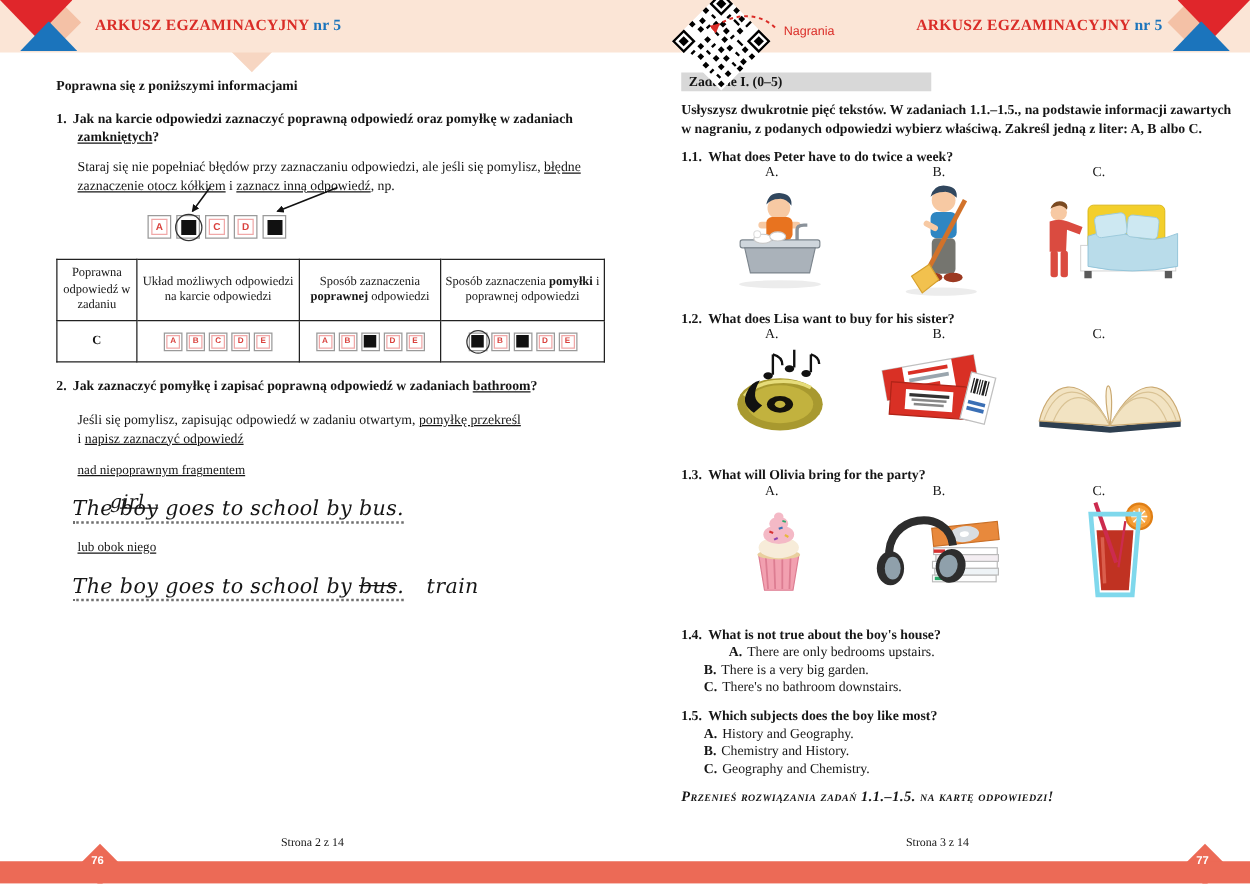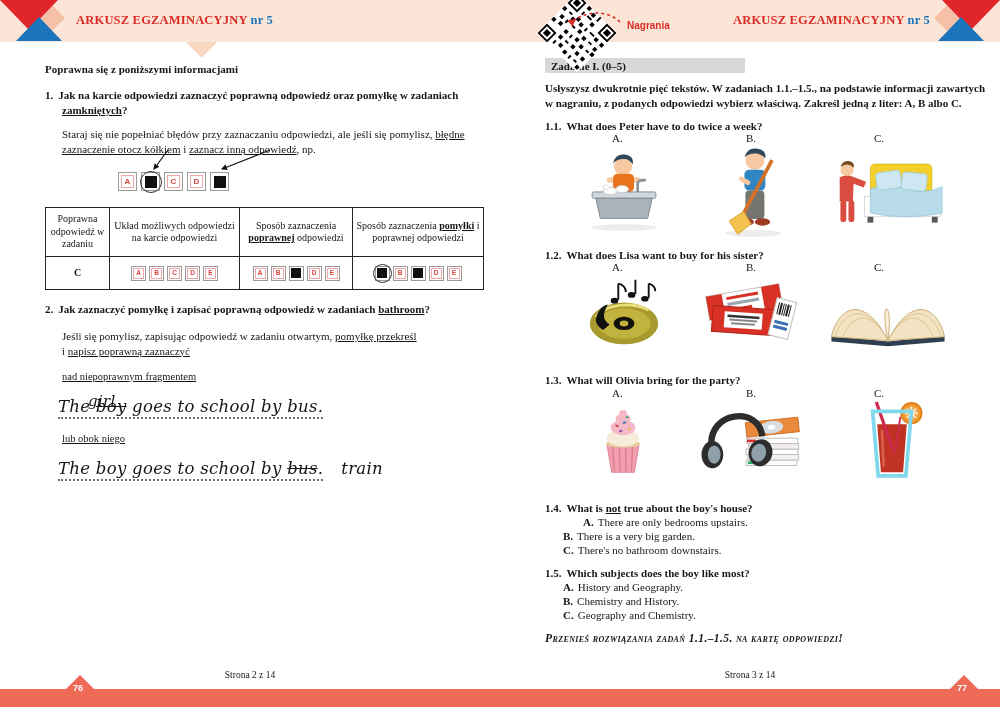--- a/index.html
+++ b/index.html
@@ -9,27 +9,27 @@
   
   .band{position:absolute;left:0;top:0;width:1000px;height:42px;background:#fbe5d6;z-index:1;}
   .hangdiamond{position:absolute;left:190px;top:30px;width:23px;height:23px;background:#f7d6c2;transform:rotate(45deg);z-index:0;}
   .deco{position:absolute;z-index:2;}
   .tri-red{width:58px;height:30px;background:#e0262b;clip-path:polygon(0 0,100% 0,50% 100%);}
   .tri-blue{width:46px;height:24px;background:#1b74bc;clip-path:polygon(50% 0,100% 100%,0 100%);}
   .diamond{width:24px;height:24px;background:#f4c1a6;transform:rotate(45deg);}
   .bandtitle{position:absolute;top:13px;z-index:2;font-weight:bold;font-size:12.5px;color:#da2c27;letter-spacing:.2px;}
   .bandtitle .num{color:#1b74bc;}
   .qr{position:absolute;left:549px;top:5px;width:56px;height:56px;transform:rotate(45deg);z-index:2;}
-  .nagrania{position:absolute;left:627px;top:20px;z-index:2;color:#da2c27;font-weight:bold;font-size:10px;font-family:"Liberation Sans",sans-serif;}
+  .nagrania{position:absolute;left:627px;top:20px;z-index:2;color:#da2c27;font-weight:normal;font-size:10px;font-family:"Liberation Sans",sans-serif;}
   .dasharrow{position:absolute;left:556px;top:8px;z-index:2;}
   
   .t{position:absolute;font-size:11px;line-height:1.32;}
   .b{font-weight:bold;}
   .u{text-decoration:underline;}
-  .bu{font-weight:bold;text-decoration:underline;}
+  .bu{font-weight:bold;}
   .hangind{padding-left:17px;text-indent:-17px;}
   .qnum{font-weight:bold;margin-right:5px;}
   
   .boxrow{display:flex;gap:4px;}
   .boxrow.tight{gap:3px;}
   .abox{position:relative;display:flex;align-items:center;justify-content:center;background:#fff;border:1px solid #9a9a9a;box-sizing:border-box;}
   .abox.lg{width:19px;height:19px;}
   .abox.sm{width:15px;height:15px;}
   .ltr{display:flex;align-items:center;justify-content:center;border:1px solid #f0a8a8;color:#d9413d;font-family:"Liberation Sans",sans-serif;font-weight:bold;}
   .lg .ltr{width:11px;height:11px;font-size:8px;}
@@ -213,21 +213,21 @@
       </tr>
     </tbody>
       </table>
 
     <div class="t b hangind" style="left:45px;top:302px;width:430px;">
       <span class="qnum">2.</span><span>Jak zaznaczyć pomyłkę i zapisać poprawną odpowiedź w zadaniach </span><span class="u">bathroom</span><span>?</span>
     </div>
 
     <div class="t" style="left:62px;top:329px;width:400px;">
       <span>Jeśli się pomylisz, zapisując odpowiedź w zadaniu otwartym, </span><span class="u">pomyłkę przekreśl</span><br>
-      <span>i </span><span class="u">napisz poprawną zaznaczyć</span>
+      <span>i </span><span class="u">napisz zaznaczyć odpowiedź</span>
     </div>
 
     <div class="t smallu" style="left:62px;top:370px;">nad niepoprawnym fragmentem</div>
 
     <div class="t hand" style="left:88px;top:380px;font-size:15px;margin-top:12px;">girl</div>
     <div class="t" style="left:58px;top:396px;">
       <span class="hand dotted"><span>The </span><span class="strike">boy</span><span> goes to school by bus.</span></span>
     </div>
 
     <div class="t smallu" style="left:62px;top:432px;">lub obok niego</div>

